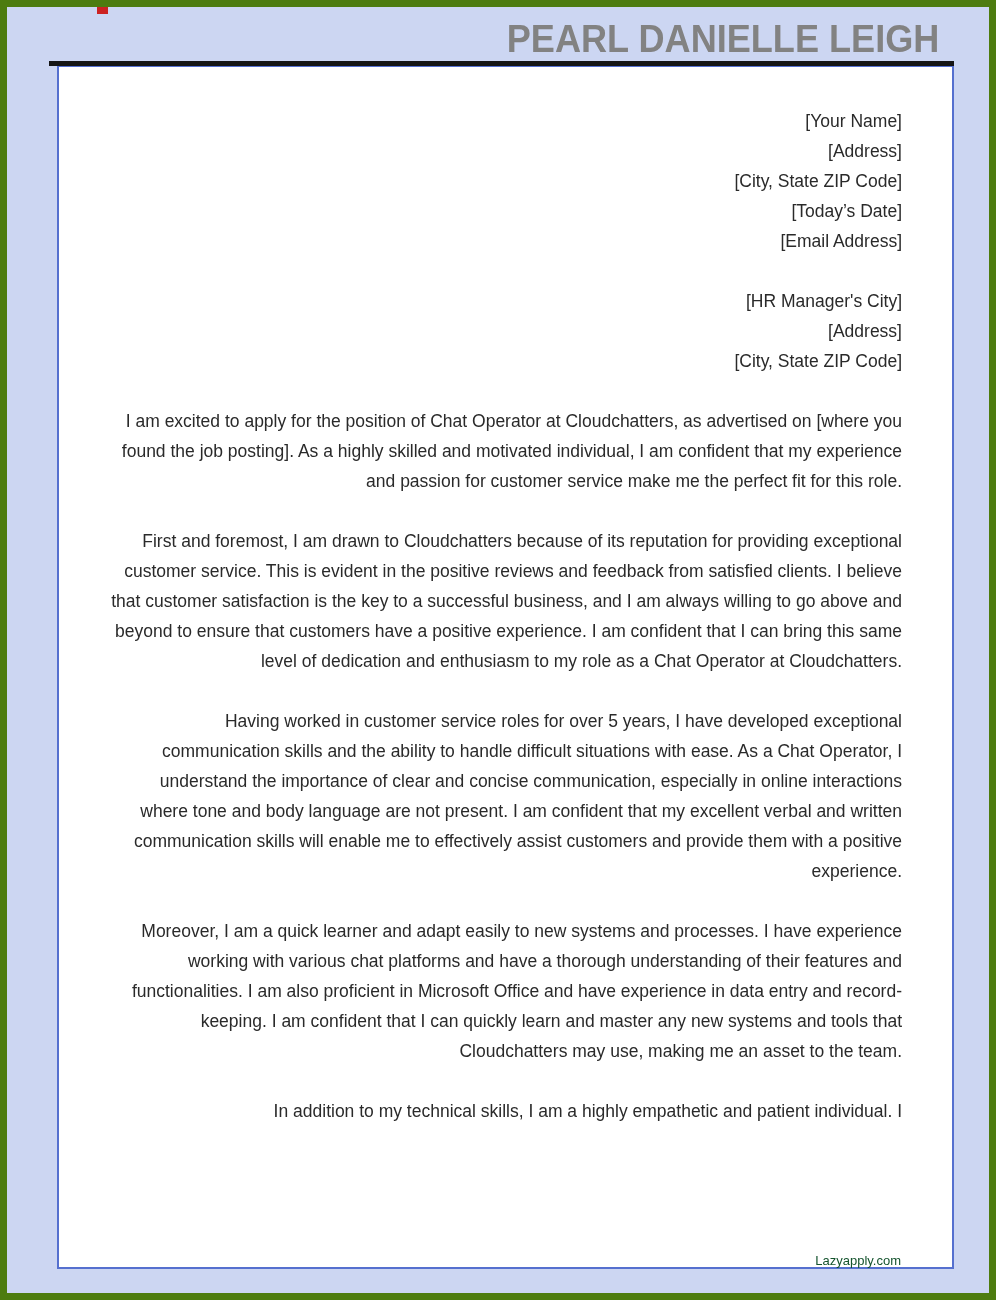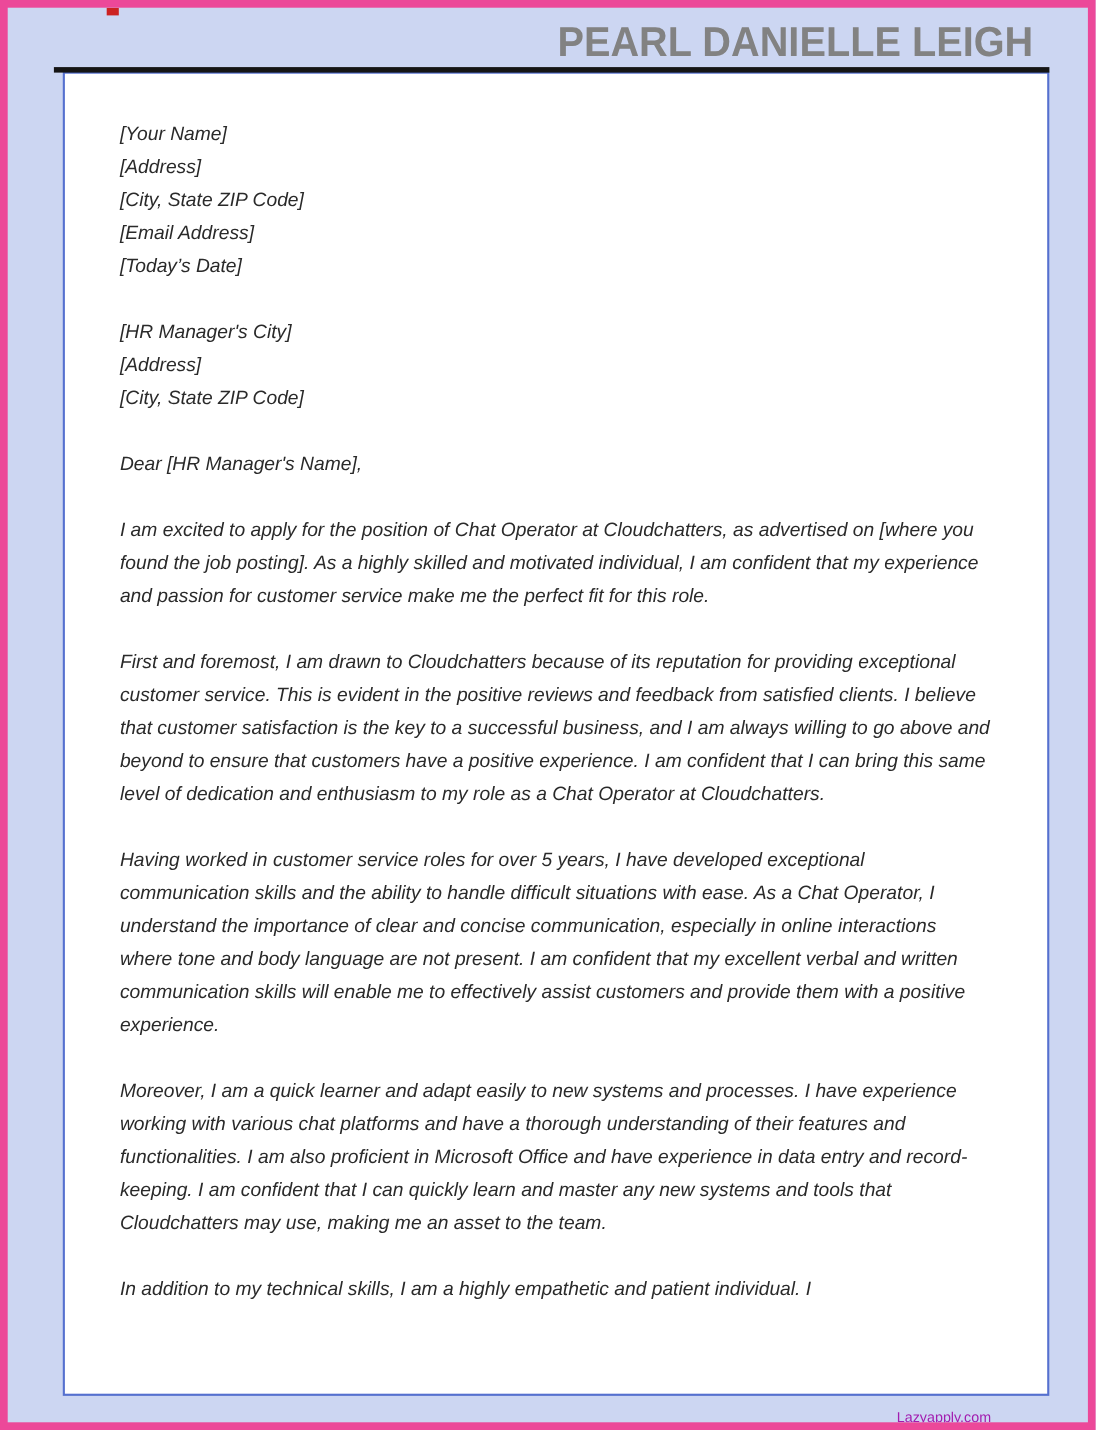--- a/index.html
+++ b/index.html
@@ -11,22 +11,23 @@
     height: 1300px;
     position: relative;
     overflow: hidden;
     font-family: "Liberation Sans", sans-serif;
   }
   .frame {
     position: absolute;
     inset: 0;
     box-sizing: border-box;
     background: #ccd6f2;
-    border: 7px solid #ec4899;
+    border: 7px solid #4d7c0f;
     overflow: hidden;
+    text-align: right;
   }
   .red-marker {
     position: absolute;
     left: 90px;
     top: 0;
     width: 11px;
     height: 7px;
     background: #cc2222;
     z-index: 6;
   }
@@ -69,34 +70,32 @@
     top: 99px;
     left: 100px;
     width: 795px;
     z-index: 2;
     color: #2a2a2a;
     font-size: 17.5px;
     line-height: 30px;
   }
   .letter .block {
     margin: 0 0 30px 2px;
-    font-style: italic;
   }
   .letter .line {
     height: 30px;
   }
   .watermark {
     position: absolute;
     top: 1246px;
     right: 88px;
     font-size: 13px;
     line-height: 16px;
-    color: #a21caf;
+    color: #14532d;
     z-index: 4;
-    margin-top: 28px;
   }
 </style>
 </head>
 <body>
 
 <div class="frame">
 
   <div class="red-marker"></div>
 
   <h1 class="letter-title">PEARL DANIELLE LEIGH</h1>
@@ -104,31 +103,30 @@
   <div class="title-rule"></div>
 
   <div class="page"></div>
 
   <div class="letter">
 
     <div class="block">
       <div class="line">[Your Name]</div>
       <div class="line">[Address]</div>
       <div class="line">[City, State ZIP Code]</div>
+      <div class="line">[Today’s Date]</div>
       <div class="line">[Email Address]</div>
-      <div class="line">[Today’s Date]</div>
     </div>
 
     <div class="block">
       <div class="line">[HR Manager's City]</div>
       <div class="line">[Address]</div>
       <div class="line">[City, State ZIP Code]</div>
     </div>
 
-    <div class="block">Dear [HR Manager's Name],</div>
 
     <div class="block">I am excited to apply for the position of Chat Operator at Cloudchatters, as advertised on [where you found the job posting]. As a highly skilled and motivated individual, I am confident that my experience and passion for customer service make me the perfect fit for this role.</div>
 
     <div class="block">First and foremost, I am drawn to Cloudchatters because of its reputation for providing exceptional customer service. This is evident in the positive reviews and feedback from satisfied clients. I believe that customer satisfaction is the key to a successful business, and I am always willing to go above and beyond to ensure that customers have a positive experience. I am confident that I can bring this same level of dedication and enthusiasm to my role as a Chat Operator at Cloudchatters.</div>
 
     <div class="block">Having worked in customer service roles for over 5 years, I have developed exceptional communication skills and the ability to handle difficult situations with ease. As a Chat Operator, I understand the importance of clear and concise communication, especially in online interactions where tone and body language are not present. I am confident that my excellent verbal and written communication skills will enable me to effectively assist customers and provide them with a positive experience.</div>
 
     <div class="block">Moreover, I am a quick learner and adapt easily to new systems and processes. I have experience working with various chat platforms and have a thorough understanding of their features and functionalities. I am also proficient in Microsoft Office and have experience in data entry and record-keeping. I am confident that I can quickly learn and master any new systems and tools that Cloudchatters may use, making me an asset to the team.</div>
 
     <div class="block">In addition to my technical skills, I am a highly empathetic and patient individual. I</div>

